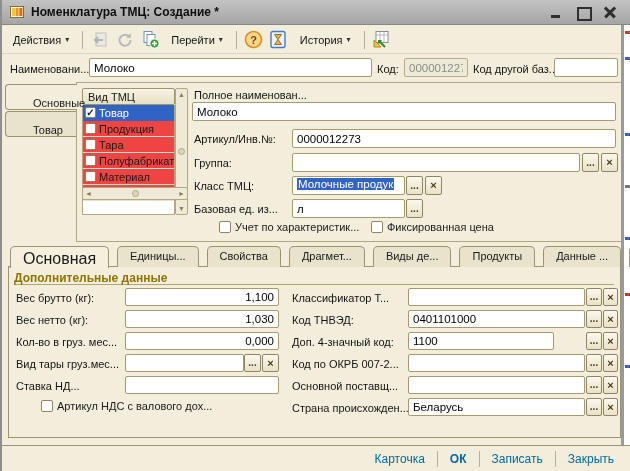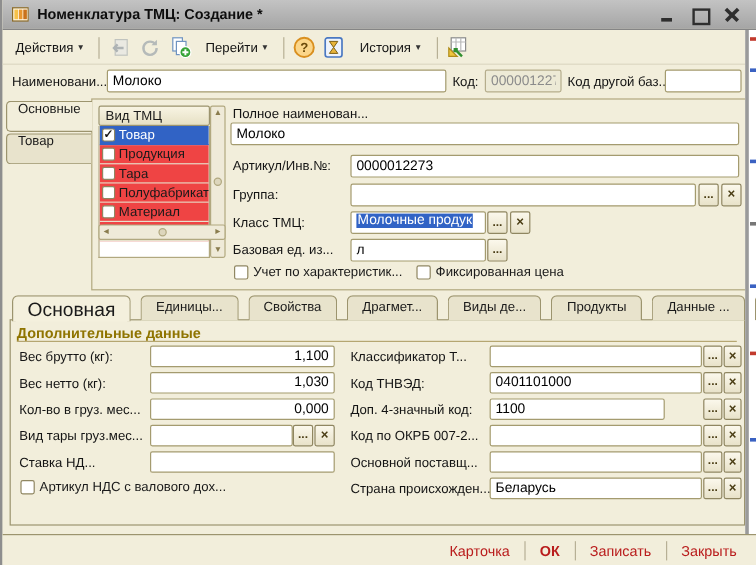--- a/index.html
+++ b/index.html
@@ -33,29 +33,29 @@
        font-family:"Liberation Sans",sans-serif;font-size:11.5px;padding:1px 4px;color:#000;}
   .inp.num{text-align:right;}
   .inp.ro{background:#edead6;color:#8b8b8b;border-color:#b5ad8c;}
   .inp.fake{display:flex;align-items:flex-start;}
   .selTxt{background:#3163c5;color:#fff;padding:0 1px;white-space:nowrap;overflow:hidden;}
   .sq{position:absolute;height:19px;width:17px;border:1px solid #8f8661;border-radius:2px;
       background:linear-gradient(#fbf8ec,#e8e2c9);font-family:"Liberation Sans",sans-serif;
       font-size:11px;font-weight:bold;color:#4a3d14;display:flex;align-items:center;justify-content:center;
       padding:0;line-height:1;cursor:default;}
   .sq.dots{font-size:10px;letter-spacing:0;}
-  .cbrow{position:absolute;display:flex;align-items:center;gap:4px;white-space:nowrap;}
+  .cbrow{position:absolute;display:flex;align-items:center;gap:4px;white-space:nowrap;margin-left:24px;}
   .cb{width:12px;height:12px;border:1px solid #8f8661;border-radius:2px;background:#fff;
       display:inline-flex;align-items:center;justify-content:center;flex:none;}
   .cb .mark{visibility:hidden;font-size:10px;font-weight:bold;color:#161616;line-height:1;}
   .cb.on .mark{visibility:visible;}
   
   .panel{position:absolute;left:74px;top:82px;width:546px;height:160px;border:1px solid #b1a87f;background:#f2eedb;}
   .vtab{position:absolute;left:3px;width:71px;height:26px;border:1px solid #9c946e;border-right:none;
-        border-radius:4px 0 0 4px;display:flex;align-items:flex-start;padding-left:9px;background:#e8e3cc;z-index:3;}
+        border-radius:4px 0 0 4px;display:flex;align-items:flex-end;padding-left:27px;background:#e8e3cc;z-index:3;}
   .vtab.active{width:72px;background:#f2eedb;}
   
   .listbox{position:absolute;left:80px;top:88px;width:106px;height:112px;}
   .list-header{position:absolute;left:0;top:0;width:93px;height:17px;border:1px solid #9c946e;border-radius:2px;
       background:linear-gradient(#f8f4e3,#e6e0c4);display:flex;align-items:center;padding-left:5px;font-size:11px;}
   .list-body{position:absolute;left:0;top:17px;width:93px;height:110px;background:#fff;
       border:1px solid #b1a87f;border-top:none;overflow:hidden;}
   .li{height:16px;display:flex;align-items:center;gap:3px;padding-left:2px;border-bottom:1px solid #e6e1cb;
       white-space:nowrap;overflow:hidden;background:#ef4444;}
   .li .cb{width:11px;height:11px;}
@@ -70,21 +70,21 @@
   .htabs{position:absolute;left:8px;top:246px;width:610px;height:21px;display:flex;gap:8px;z-index:2;}
   .htab{border:1px solid #9c946e;border-bottom:none;border-radius:5px 5px 0 0;background:#e8e3cc;
         padding:3px 12px 0 12px;font-size:11px;height:21px;white-space:nowrap;}
   .htab.active{background:#f4f0dd;height:22px;font-size:16px;}
   .tabpanel{position:absolute;left:6px;top:266px;width:613px;height:172px;border:1px solid #9c946e;background:#f2eedb;}
   .grp-title{position:absolute;left:12px;top:271px;font-weight:bold;font-size:12px;color:#8f7400;z-index:2;}
   .grp-line{position:absolute;left:12px;top:284px;width:600px;height:1px;background:#b5a671;}
   
   .footer{position:absolute;left:0;top:445px;width:100%;height:26px;border-top:1px solid #9c946e;
       display:flex;justify-content:flex-end;align-items:center;padding-right:4px;background:#f2eedb;}
-  .fbtn{background:none;border:none;font-family:"Liberation Sans",sans-serif;font-size:12px;color:#b91c1c;
+  .fbtn{background:none;border:none;font-family:"Liberation Sans",sans-serif;font-size:12px;color:#0369a1;
       padding:0 12px;cursor:default;}
   .fbtn.ok{font-weight:bold;}
   .fsep{width:1px;height:16px;background:#b7b095;}
   
   .behind{position:absolute;right:0;top:25px;width:9px;height:420px;background:#fff;border-left:3px solid #9a9a9a;}
   .behind i{position:absolute;left:1px;width:6px;height:3px;display:block;}
 </style>
 </head>
 <body>
 

